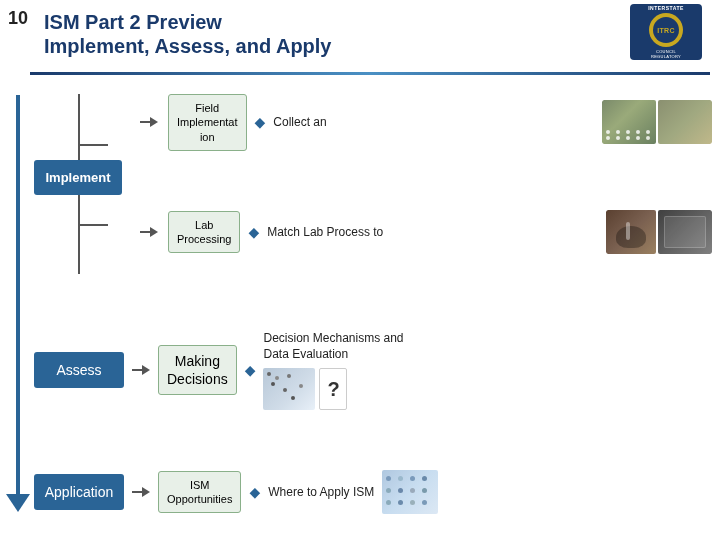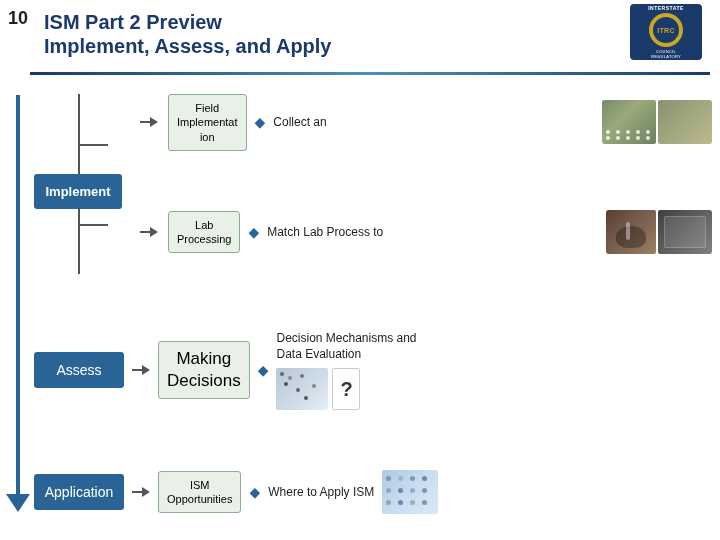--- a/index.html
+++ b/index.html
@@ -272,21 +272,21 @@
   <div class="track-arrow"></div>
 
   <div style="position:absolute; left:34px; top:14px; width:88px;">
 
     <div style="position:absolute; left:44px; top:0; width:2px; height:50px; background:#555;"></div>
     <div style="position:absolute; left:44px; top:50px; width:30px; height:2px; background:#555;"></div>
     <div style="position:absolute; left:44px; top:50px; width:2px; height:80px; background:#555;"></div>
     <div style="position:absolute; left:44px; top:130px; width:30px; height:2px; background:#555;"></div>
     <div style="position:absolute; left:44px; top:130px; width:2px; height:50px; background:#555;"></div>
 
-    <div class="bracket-label" style="top:80px; position:absolute;">Implement</div>
+    <div class="bracket-label" style="top:66px; position:absolute;">Implement</div>
   </div>
 
   <div style="position:absolute; left:140px; top:14px; right:8px; display:flex; align-items:center; gap:8px;">
 
     <div style="display:flex; align-items:center; margin-right:2px;">
       <div style="height:2px; width:10px; background:#555;"></div>
       <div style="width:0; height:0; border-top:5px solid transparent; border-bottom:5px solid transparent; border-left:8px solid #555;"></div>
     </div>
 
     <div class="sub-box" style="white-space:pre-line; font-size:11px; min-width:70px;">Field
@@ -348,21 +348,21 @@
 
   <div style="position:absolute; left:34px; top:250px; right:8px; display:flex; align-items:center; gap:8px;">
 
     <div class="section-label">Assess</div>
 
     <div style="display:flex; align-items:center;">
       <div style="height:2px; width:10px; background:#555;"></div>
       <div style="width:0; height:0; border-top:5px solid transparent; border-bottom:5px solid transparent; border-left:8px solid #555;"></div>
     </div>
 
-    <div class="sub-box" style="white-space:pre-line; font-size:17px; min-width:70px;">Making
+    <div class="sub-box" style="white-space:pre-line; font-size:14px; min-width:70px;">Making
 Decisions</div>
 
     <div class="diamond-bullet">◆</div>
 
     <div style="flex:1;">
       <div class="desc-text">Decision Mechanisms and</div>
       <div class="desc-text">Data Evaluation</div>
 
       <div style="display:flex; align-items:center; gap:4px; margin-top:6px;">
 

